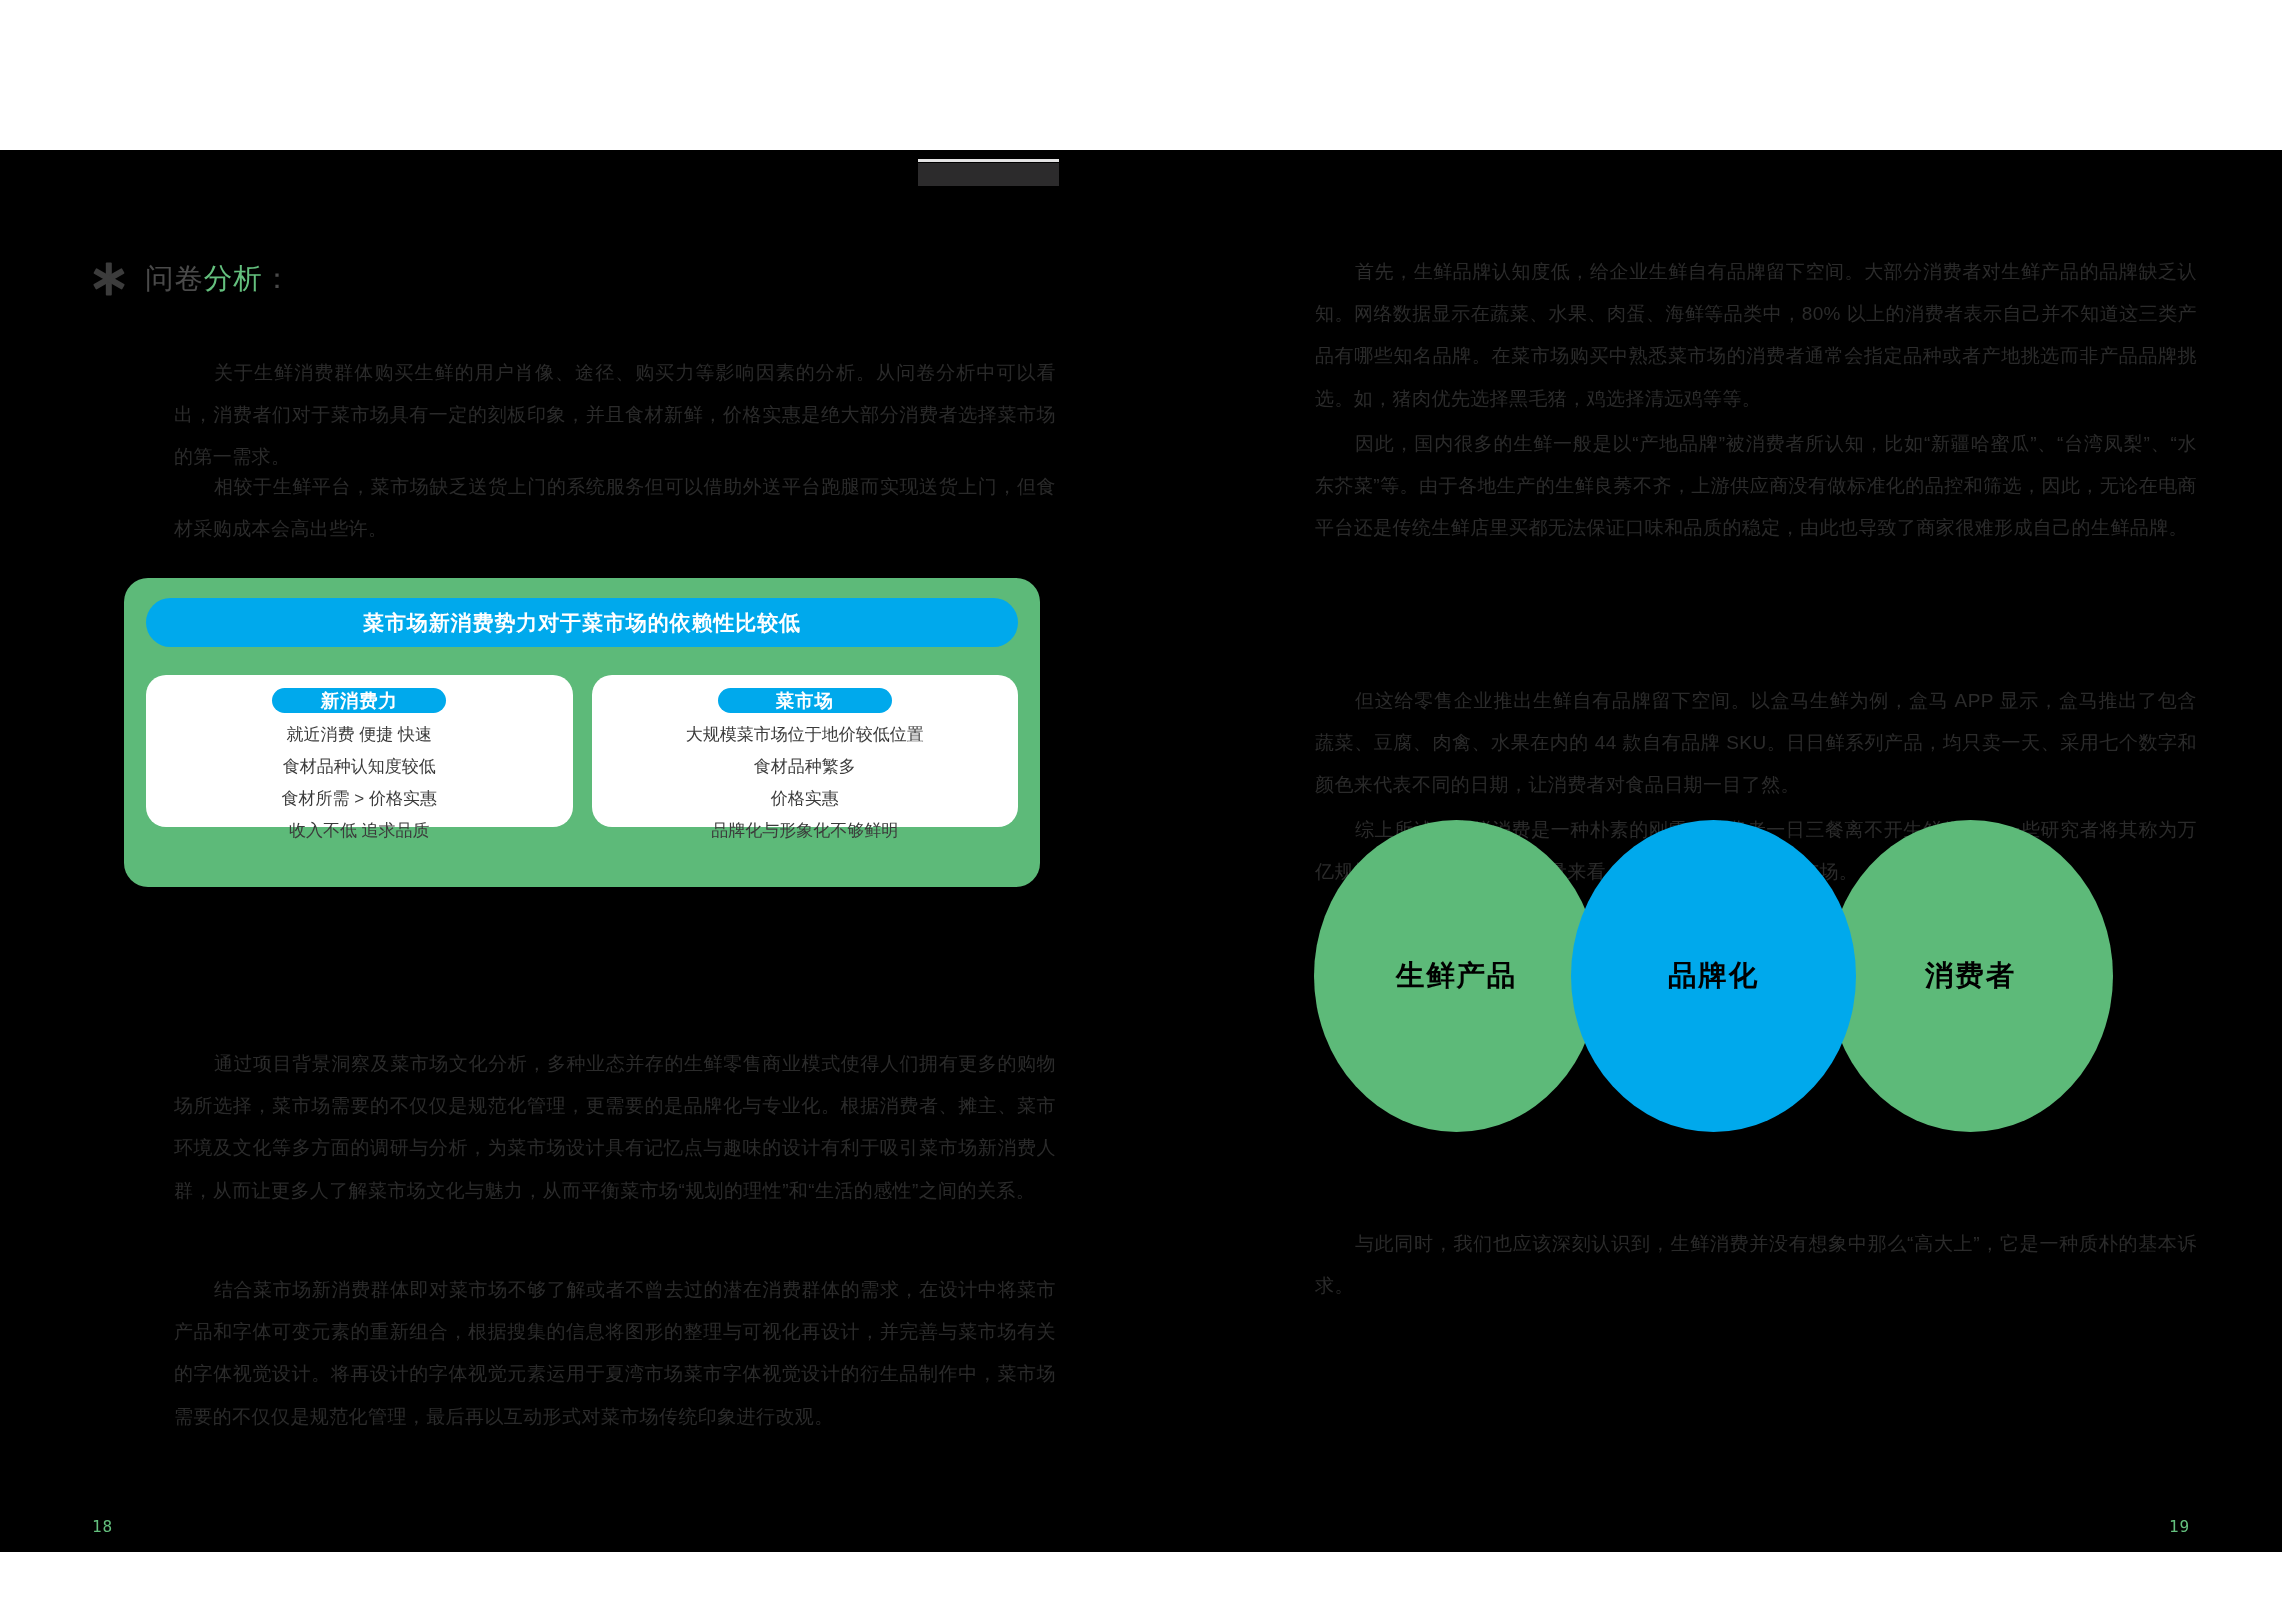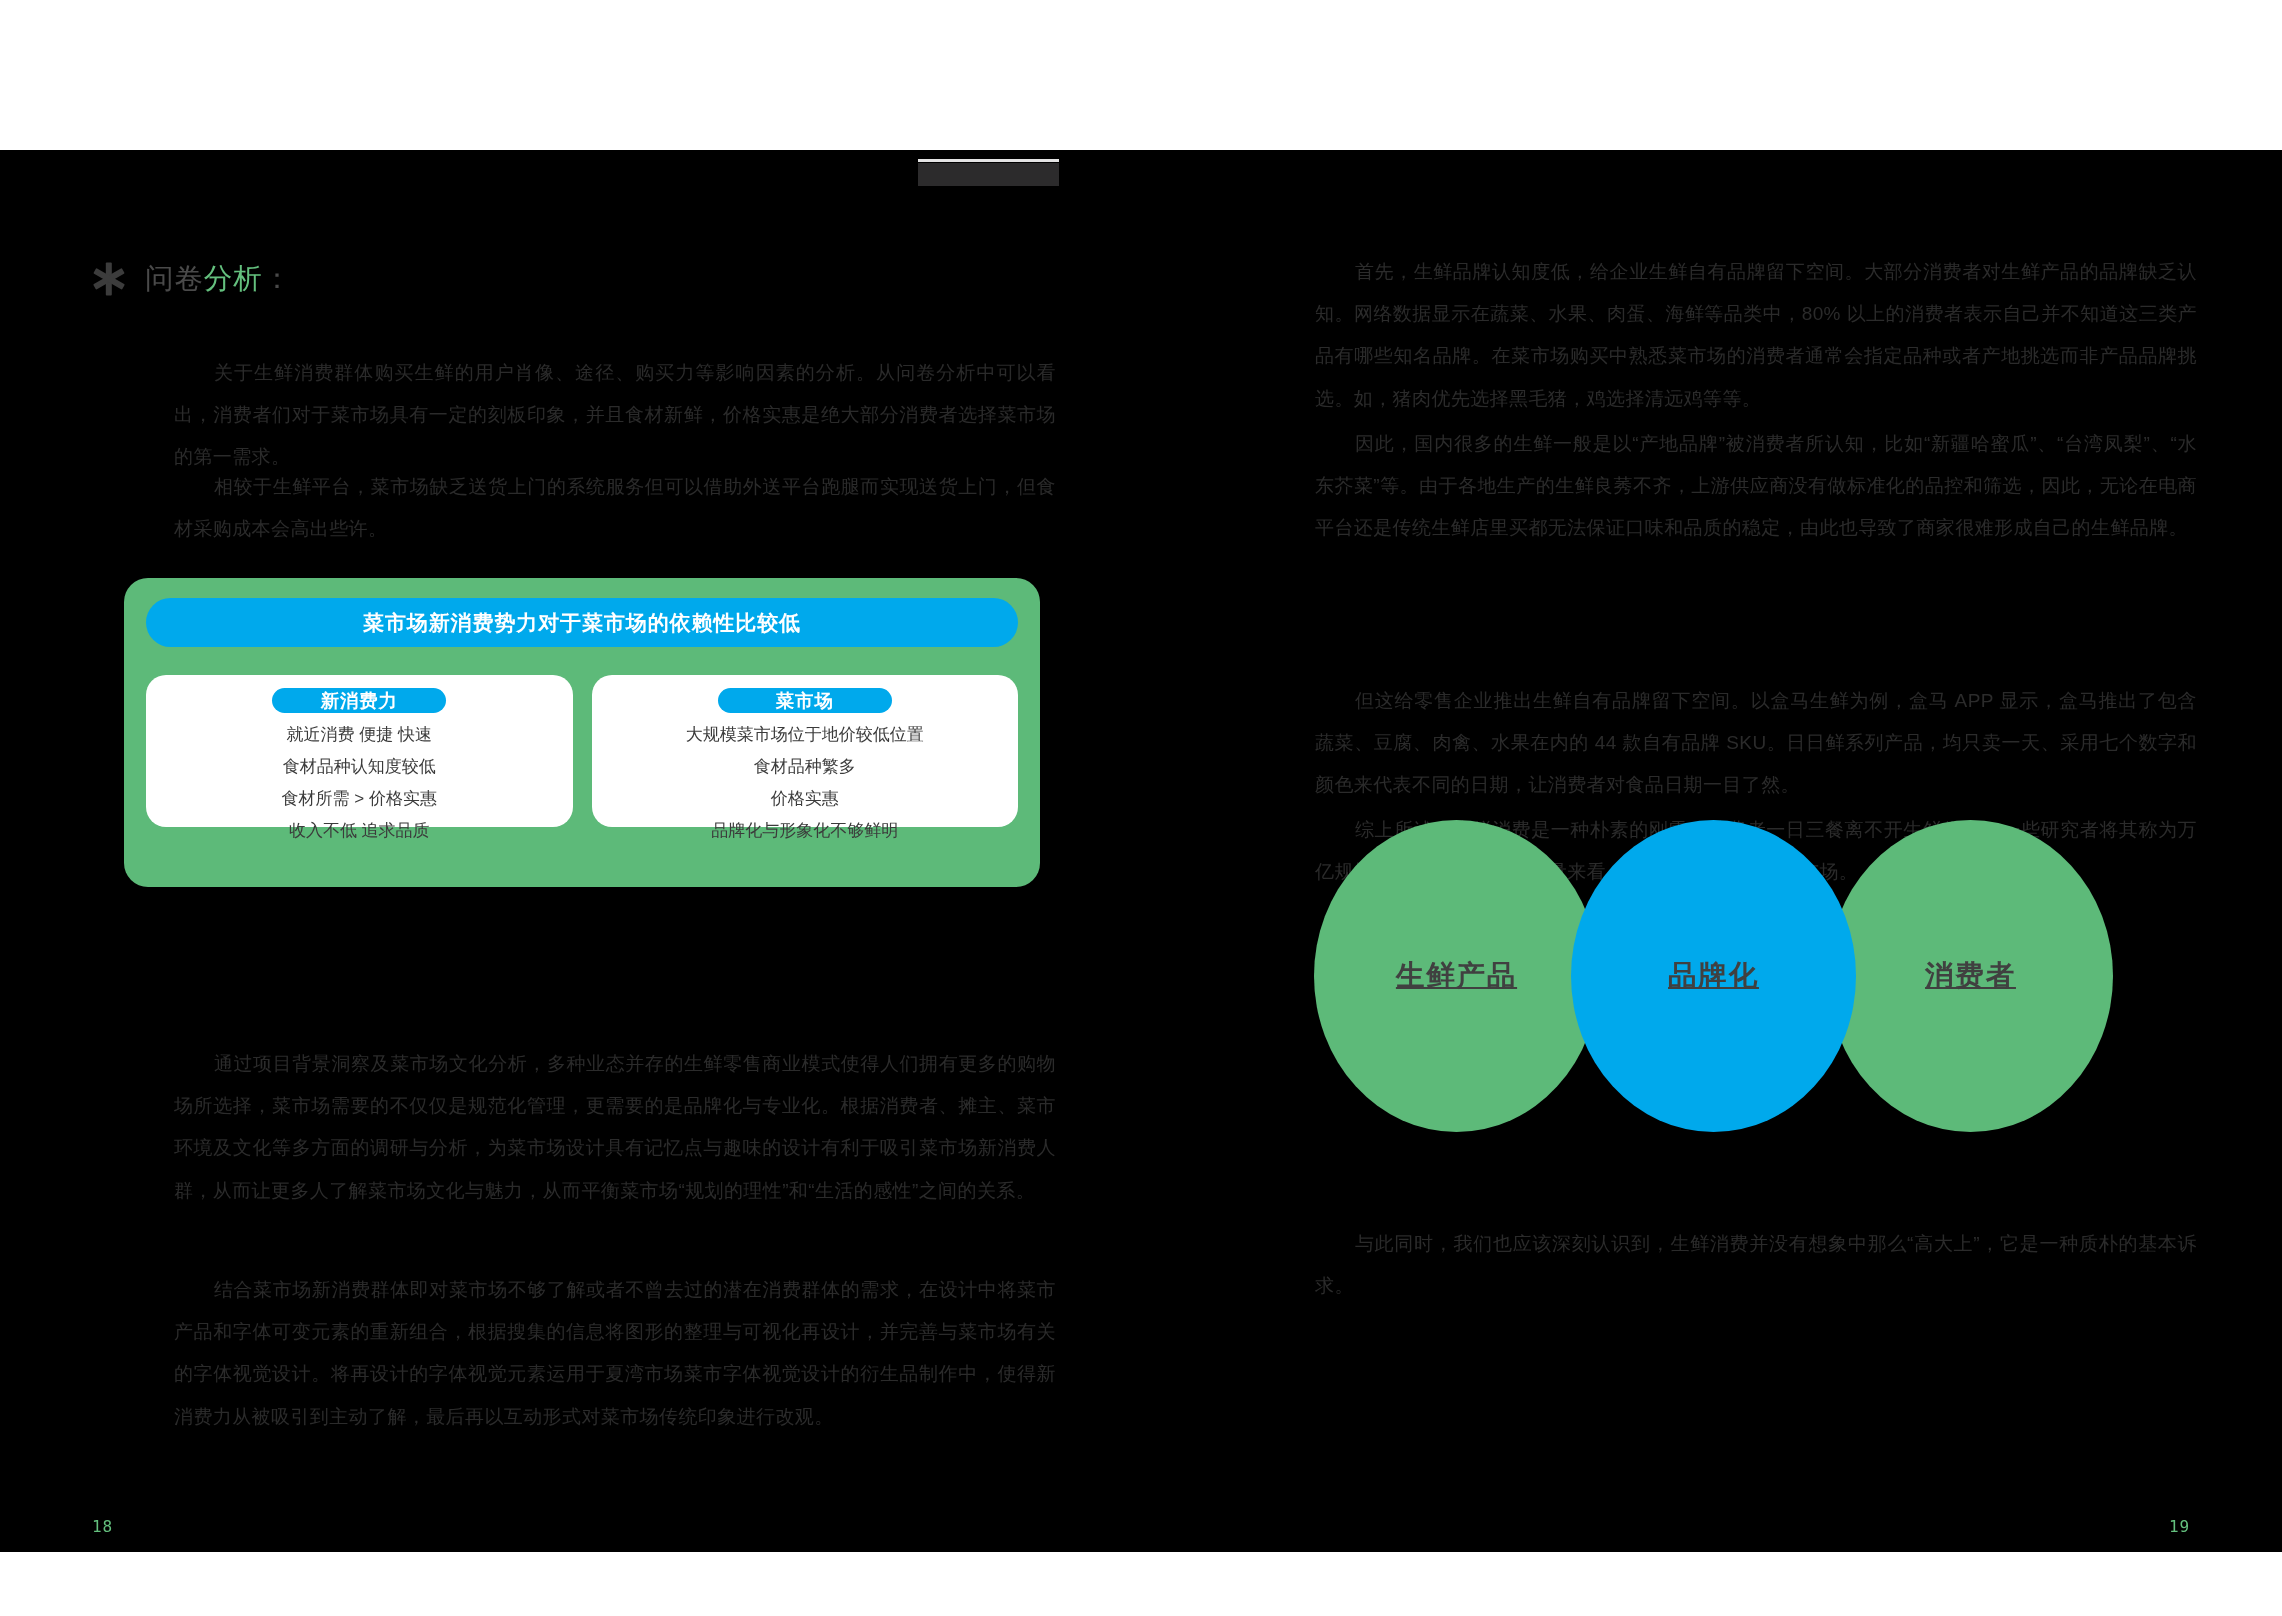--- a/index.html
+++ b/index.html
@@ -204,25 +204,24 @@
   }
   .circle {
     position: absolute;
     top: 0;
     width: 285px;
     height: 312px;
     border-radius: 50%;
     display: flex;
     align-items: center;
     justify-content: center;
-    color: #404040;
+    color: #000000;
     font-size: 28.5px;
     font-weight: bold;
     letter-spacing: 1.8px;
-    text-decoration: underline;
   }
   .circle-green { background: #5dba79; }
   .circle-blue  { background: #00a9ec; }
   .c-left   { left: 0px;   z-index: 1; }
   .c-right  { left: 514px; z-index: 1; }
   .c-center { left: 257px; z-index: 2; }
 
   
   .page-number {
     position: absolute;
@@ -279,21 +278,21 @@
             <li>食材品种繁多</li>
             <li>价格实惠</li>
             <li>品牌化与形象化不够鲜明</li>
           </ul>
         </div>
 
       </div>
     </div>
 
     <p class="para indent p-left-3">通过项目背景洞察及菜市场文化分析，多种业态并存的生鲜零售商业模式使得人们拥有更多的购物场所选择，菜市场需要的不仅仅是规范化管理，更需要的是品牌化与专业化。根据消费者、摊主、菜市环境及文化等多方面的调研与分析，为菜市场设计具有记忆点与趣味的设计有利于吸引菜市场新消费人群，从而让更多人了解菜市场文化与魅力，从而平衡菜市场“规划的理性”和“生活的感性”之间的关系。</p>
-    <p class="para indent p-left-4">结合菜市场新消费群体即对菜市场不够了解或者不曾去过的潜在消费群体的需求，在设计中将菜市产品和字体可变元素的重新组合，根据搜集的信息将图形的整理与可视化再设计，并完善与菜市场有关的字体视觉设计。将再设计的字体视觉元素运用于夏湾市场菜市字体视觉设计的衍生品制作中，使得新消费力从被吸引到主动了解，最后再以互动形式对菜市场传统印象进行改观。</p>
+    <p class="para indent p-left-4">结合菜市场新消费群体即对菜市场不够了解或者不曾去过的潜在消费群体的需求，在设计中将菜市产品和字体可变元素的重新组合，根据搜集的信息将图形的整理与可视化再设计，并完善与菜市场有关的字体视觉设计。将再设计的字体视觉元素运用于夏湾市场菜市字体视觉设计的衍生品制作中，菜市场需要的不仅仅是规范化管理，最后再以互动形式对菜市场传统印象进行改观。</p>
 
     <div class="page-number pn-left">18</div>
   </div>
 
   <div class="page-right">
 
     <p class="para indent p-right-1">首先，生鲜品牌认知度低，给企业生鲜自有品牌留下空间。大部分消费者对生鲜产品的品牌缺乏认知。网络数据显示在蔬菜、水果、肉蛋、海鲜等品类中，80% 以上的消费者表示自己并不知道这三类产品有哪些知名品牌。在菜市场购买中熟悉菜市场的消费者通常会指定品种或者产地挑选而非产品品牌挑选。如，猪肉优先选择黑毛猪，鸡选择清远鸡等等。</p>
     <p class="para indent p-right-2">因此，国内很多的生鲜一般是以“产地品牌”被消费者所认知，比如“新疆哈蜜瓜”、“台湾凤梨”、“水东芥菜”等。由于各地生产的生鲜良莠不齐，上游供应商没有做标准化的品控和筛选，因此，无论在电商平台还是传统生鲜店里买都无法保证口味和品质的稳定，由此也导致了商家很难形成自己的生鲜品牌。</p>
     <p class="para indent p-right-3">但这给零售企业推出生鲜自有品牌留下空间。以盒马生鲜为例，盒马 APP 显示，盒马推出了包含蔬菜、豆腐、肉禽、水果在内的 44 款自有品牌 SKU。日日鲜系列产品，均只卖一天、采用七个数字和颜色来代表不同的日期，让消费者对食品日期一目了然。</p>
     <p class="para indent p-right-4">综上所述，生鲜消费是一种朴素的刚需。消费者一日三餐离不开生鲜供应。一些研究者将其称为万亿规模的赛道，如果仅从总量来看，这绝对是一个巨大的市场。</p>

